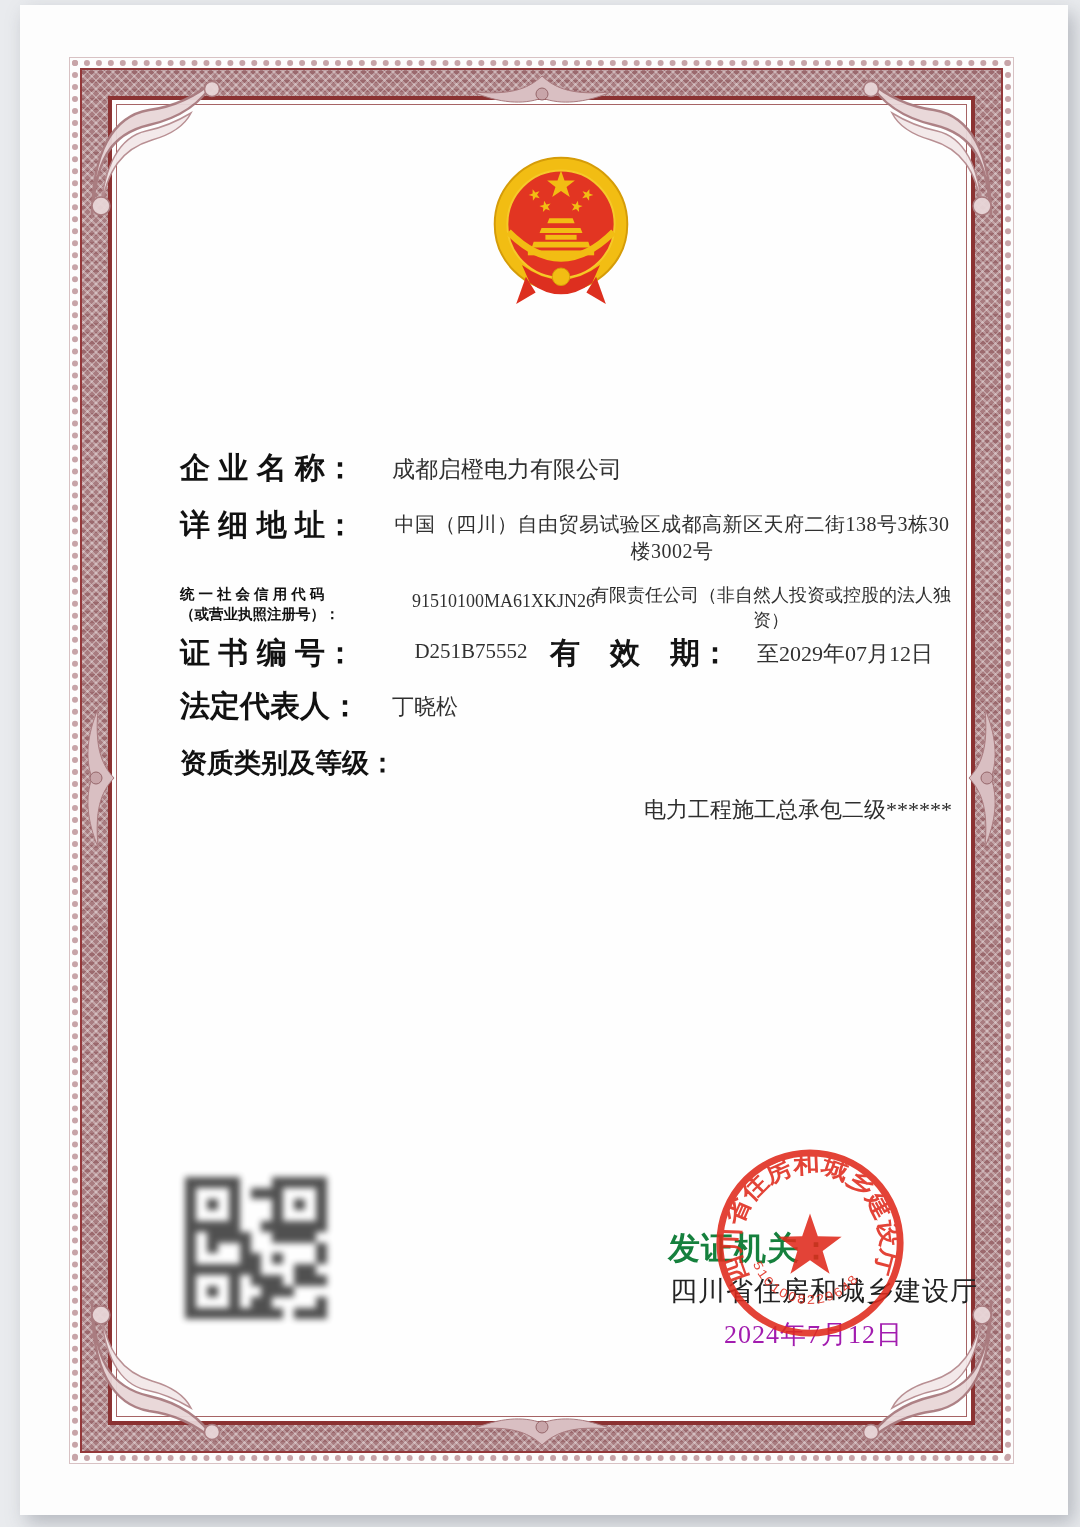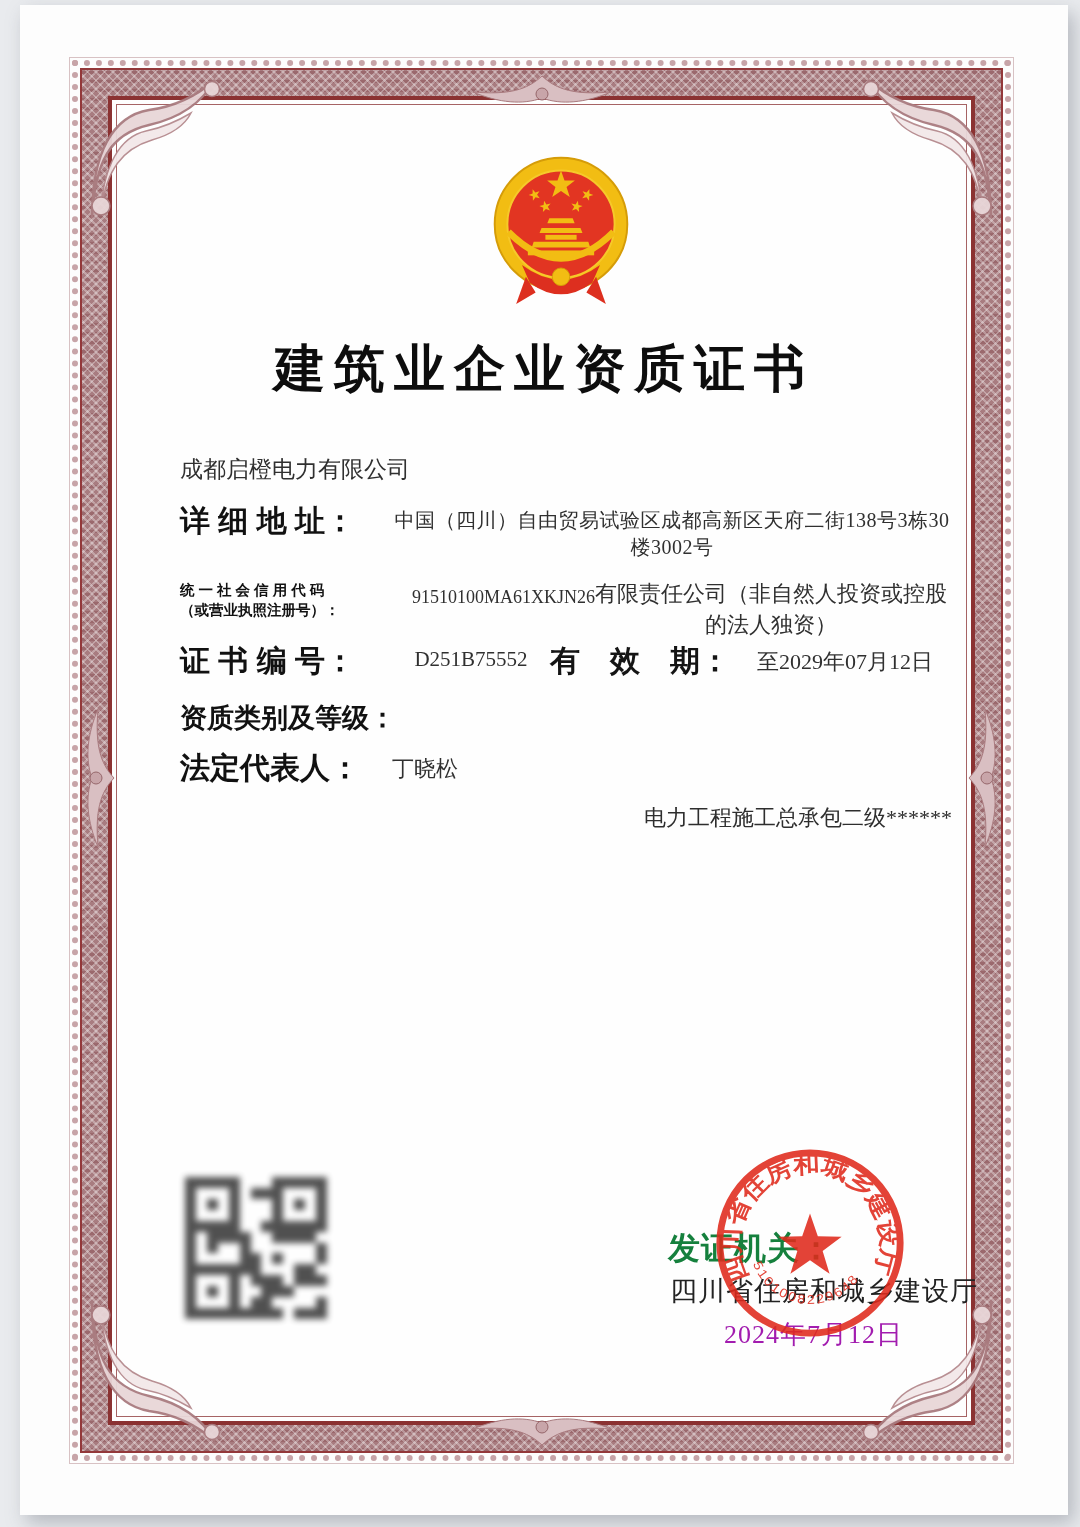--- a/index.html
+++ b/index.html
@@ -84,21 +84,21 @@
     white-space: nowrap;
   }
   .lbl2 { flex: none; width: 188px; font-size: 30px; font-weight: 800; white-space: nowrap; }
   .val {
     font-family: "Liberation Serif", "DejaVu Serif", serif;
     color: #303030; padding-top: 6px; text-align: center;
   }
   .v-company { font-size: 23px; }
   .v-address { font-size: 20px; letter-spacing: .5px; }
   .v-code    { flex: none; width: 158px; font-size: 18px; padding-top: 12px; }
-  .v-econ    { flex: 1; font-size: 22px; line-height: 1.4; padding-top: 4px; }
+  .v-econ    { flex: 1; font-size: 18px; line-height: 1.4; padding-top: 4px; }
   .v-certno  { flex: none; width: 158px; font-size: 21px; }
   .v-valid   { flex: 1; font-size: 22px; }
   .v-legal   { font-size: 22px; }
   .r1 { margin-top: 0; }
   .r2 { margin-top: 16px; }
   .r3 { margin-top: 14px; gap: 20px; }
   .r4 { }
   .r5 { margin-top: 12px; }
   .r6 { margin-top: 18px; }
   .r7 { margin-top: 14px; justify-content: flex-end; }
@@ -205,25 +205,25 @@
     <rect x="64" y="91" width="32" height="5" fill="#f2bd13"></rect>
     <path d="M52,98 L108,98 L110,104 L50,104 Z" fill="#f2bd13"></path>
     <rect x="46" y="107" width="68" height="5" fill="#f2bd13"></rect>
     <path d="M26,88 Q80,142 134,88" fill="none" stroke="#f2bd13" stroke-width="7"></path>
     <path d="M40,122 Q80,152 120,122 L112,140 Q80,164 48,140 Z" fill="#dd2f1f"></path>
     <path d="M44,134 L34,162 L54,150 Z" fill="#dd2f1f"></path>
     <path d="M116,134 L126,162 L106,150 Z" fill="#dd2f1f"></path>
     <circle cx="80" cy="134" r="9" fill="#f2bd13" stroke="#d59c08"></circle>
   </svg>
 
-  <div class="title">建筑业企业资质证书</div>
 
   <div class="fields">
 
     <div class="row r1">
+      <div class="lbl">企 业 名 称：</div>
       <div class="val v-company">成都启橙电力有限公司</div>
     </div>
 
     <div class="row r2">
       <div class="lbl">详 细 地 址：</div>
       <div class="val v-address">中国（四川）自由贸易试验区成都高新区天府二街138号3栋30楼3002号</div>
     </div>
 
     <div class="row r3">
       <div class="lbl-sm">
@@ -234,27 +234,27 @@
       <div class="val v-econ">有限责任公司（非自然人投资或控股的法人独资）</div>
     </div>
 
     <div class="row r4">
       <div class="lbl">证 书 编 号：</div>
       <div class="val v-certno">D251B75552</div>
       <div class="lbl2">有　效　期：</div>
       <div class="val v-valid">至2029年07月12日</div>
     </div>
 
-    <div class="row r6">
-      <div class="q-label">资质类别及等级：</div>
-    </div>
-
     <div class="row r5">
       <div class="lbl">法定代表人：</div>
       <div class="val v-legal">丁晓松</div>
+    </div>
+
+    <div class="row r6">
+      <div class="q-label">资质类别及等级：</div>
     </div>
 
     <div class="row r7">
       <div class="q-item">电力工程施工总承包二级******</div>
     </div>
   </div>
 
   <div class="qr">
       <div class="on"></div>
       <div class="on"></div>

